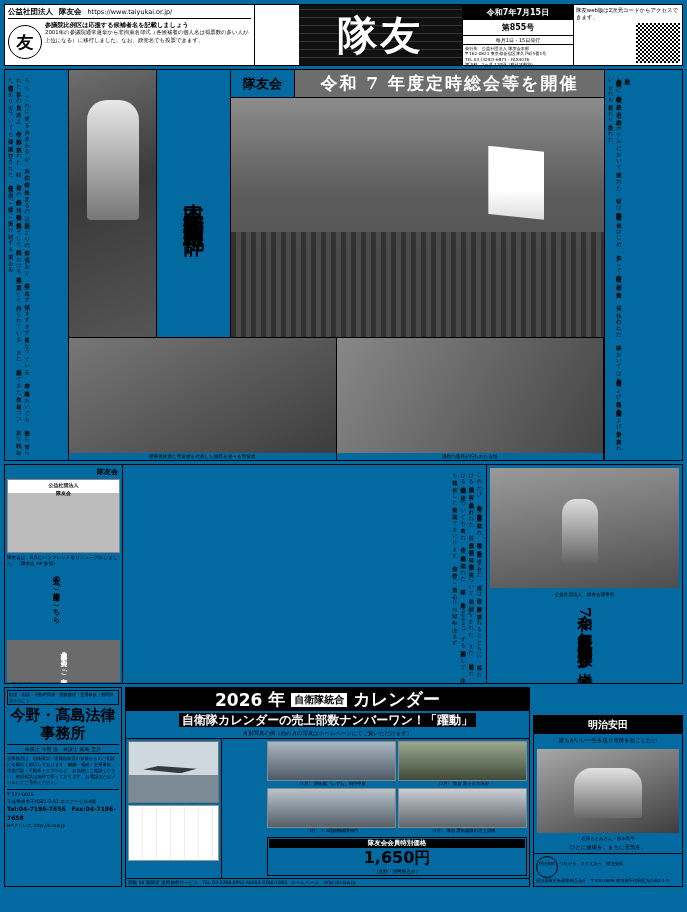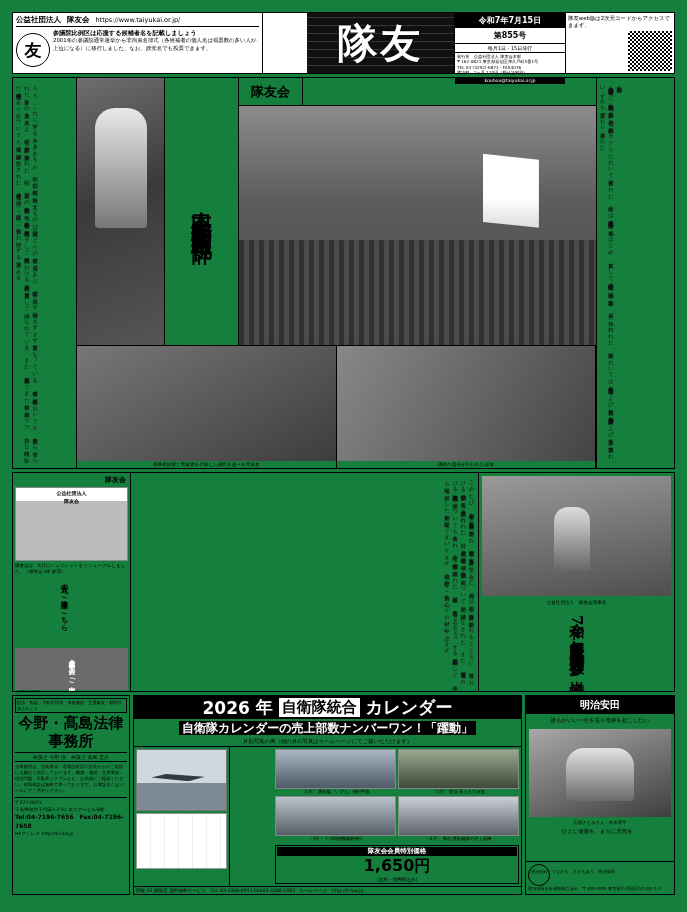--- a/index.html
+++ b/index.html
@@ -4,23 +4,23 @@
 <style>
   * { box-sizing: border-box; }
   html, body {
     margin: 0; padding: 0;
     background: #ffffff;
     font-family: "DejaVu Sans", "Liberation Sans", sans-serif;
   }
   .page {
     width: 687px; height: 912px;
     position: relative;
-    background: #15803d;
-    overflow: hidden;
-    padding: 12px;
+    background: #0369a1;
+    overflow: hidden;
+    padding: 4px;
   }
 
   
   .masthead {
     border: 1px solid #000;
     height: 62px;
     display: flex;
     align-items: stretch;
     background: #fff;
   }
@@ -288,21 +288,21 @@
   .ad-law .addr { font-size: 4.6px; margin-top: 3px; border-top: 1px solid #000; padding-top: 2px; line-height: 1.45;}
   .ad-law .tel { font-weight: bold; font-size: 6px; }
 
   .ad-cal { flex: 1; display: flex; flex-direction: column; }
   .cal-head {
     background: #000; color: #fff;
     display: flex; align-items: center; justify-content: center; gap: 6px;
     height: 26px;
   }
   .cal-head .y { font-size: 17px; font-weight: bold; color: #fff; }
-  .cal-head .hl { background:#fff; color:#000; font-size: 15px; font-weight: bold; padding: 0 3px;}
+  .cal-head .hl { background:#fff; color:#000; font-size: 10px; font-weight: bold; padding: 0 3px;}
   .cal-sub { text-align:center; font-size: 12px; font-weight: bold; padding: 1px 0; }
   .cal-sub .hlw { background:#000; color:#fff; padding: 0 3px;}
   .cal-note { text-align:center; font-size: 5.4px; border-bottom: 1px solid #000; padding-bottom:1px;}
   .cal-body { flex: 1; display: flex; gap: 43px; }
   .cal-left { width: 96px; border-right: 1px solid #000; padding: 2px; }
   .cal-img {
     height: 62px;
     background: linear-gradient(180deg,#cfd8df 0 55%, #7c8a95 55% 100%);
     border: 1px solid #777;
     position: relative;
@@ -335,21 +335,21 @@
   .price-box .pb-h { background:#000; color:#fff; font-size: 6.5px; font-weight:bold; width:100%; text-align:center;}
   .price-box .pb-p { font-size: 16px; font-weight: bold; }
   .price-box .pb-n { font-size: 4.6px; }
   .cal-foot {
     border-top: 1px solid #000;
     font-size: 4.6px;
     display: flex; align-items: center; gap: 4px; padding: 1px 2px;
   }
   .cal-company { font-size: 8px; font-weight: bold; }
 
-  .ad-meiji { width: 150px; display: flex; flex-direction: column; }
+  .ad-meiji { width: 150px; display: flex; flex-direction: column; margin-top: 28px; }
   .meiji-head {
     background: #000; color: #fff; text-align: center;
     font-size: 10px; font-weight: bold; padding: 2px 0;
   }
   .meiji-photo {
     height: 88px; margin: 3px;
     background: linear-gradient(160deg,#a8a8a8,#3e3e3e);
     position: relative;
   }
   .meiji-photo::after {
@@ -415,20 +415,21 @@
 
     <div class="mid-block">
       <div class="hb-row">
         <div class="honda-photo"></div>
         <div class="honda-title">
           <span>本田太郎防衛副大臣祝辞</span>
         </div>
         <div class="headline-area">
           <div class="headline-bar">
             <div class="hb-tag">隊友会</div>
+            <div class="hb-main">令和 7 年度定時総会等を開催</div>
           </div>
           <div class="big-photo">
             <div class="bp-flags"></div>
             <div class="bp-crowd"></div>
           </div>
         </div>
       </div>
       <div class="sub-photos">
         <div class="sub-photo">
           <div class="sp-img"></div>

